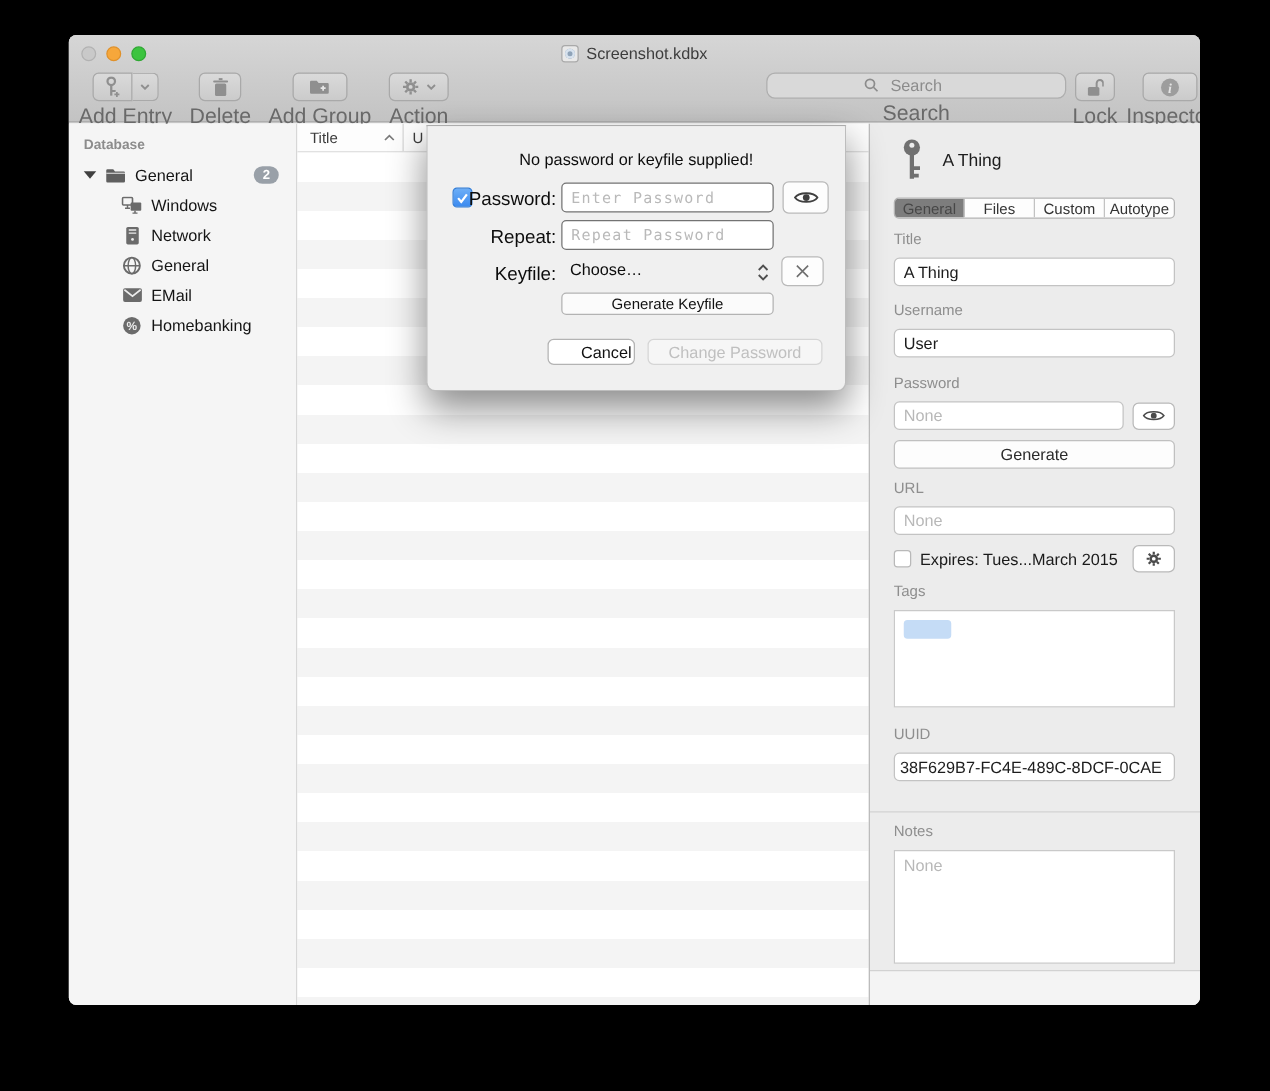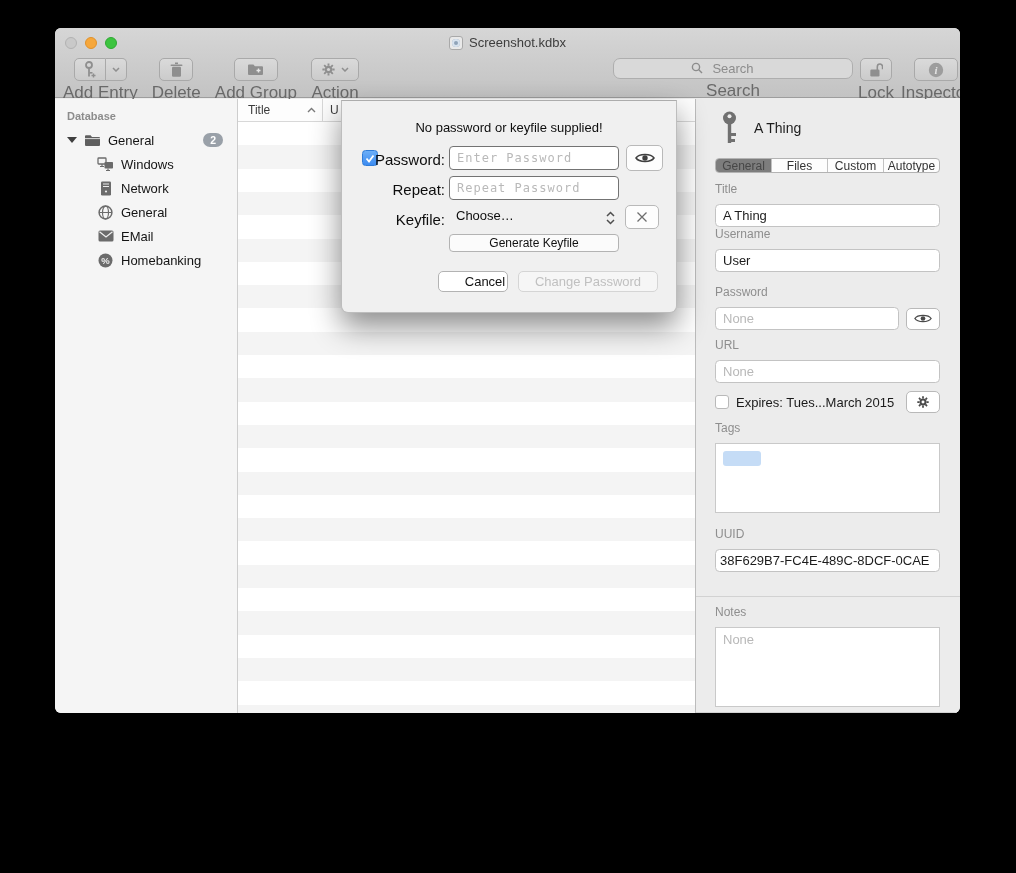--- a/index.html
+++ b/index.html
@@ -1,18 +1,18 @@
 <!DOCTYPE html>
 <html><head>
 <meta charset="utf-8">
 <style>
   * { margin:0; padding:0; box-sizing:border-box; }
   html,body { width:1016px; height:873px; background:#000; font-family:"Liberation Sans",sans-serif; overflow:hidden; }
 
-  .window { position:absolute; left:55px; top:28px; width:905px; height:685px;
+  .window { position:absolute; left:55px; top:28px; width:905px; height:776px;
     background:#ececec; border-radius:6px; overflow:hidden;
     box-shadow:0 20px 50px rgba(0,0,0,.6); font-size:13px; color:#1c1c1c; }
 
   
   .chrome { position:absolute; left:0; top:0; right:0; height:70px;
     background:linear-gradient(#d6d6d6,#c3c3c3); border-bottom:1px solid #9d9d9d; }
   .titlebar { position:relative; height:29px; }
   .traffic { position:absolute; left:10px; top:9px; display:flex; gap:8px; }
   .light { width:12px; height:12px; border-radius:50%; }
   .light.close { background:#c9c9c9; border:1px solid #b2b2b2; }
@@ -334,36 +334,39 @@
         <div class="s">Files</div>
         <div class="s">Custom</div>
         <div class="s">Autotype</div>
       </div>
 
       <div class="ilbl" style="margin-top:9px">Title</div>
       <div class="irow" style="margin-top:8px">
         <input class="ifield" value="A Thing" style="">
       </div>
 
-      <div class="ilbl" style="">Username</div>
+      <div class="ilbl" style="margin-top:12px">Username</div>
       <div class="irow" style="margin-top:8px">
         <input class="ifield" value="User" style="">
       </div>
 
       <div class="ilbl" style="margin-top:13px">Password</div>
       <div class="irow" style="margin-top:8px">
         <input class="ifield" placeholder="None" style="">
         <div class="sqbtn">
           <svg width="18" height="11" viewBox="0 0 20 12">
             <path d="M1 6C4 1.4 16 1.4 19 6C16 10.6 4 10.6 1 6Z" fill="none" stroke="#4a4a4a" stroke-width="1.5"></path>
             <circle cx="10" cy="6" r="2.6" fill="#4a4a4a"></circle>
           </svg>
         </div>
       </div>
 
+      <div class="irow" style="margin-top:8px">
+        <button class="wbtn">Generate</button>
+      </div>
 
       <div class="ilbl" style="margin-top:8px">URL</div>
       <div class="irow" style="margin-top:8px">
         <input class="ifield" placeholder="None" style="">
       </div>
 
       <div class="irow" style="margin-top:8px;height:22px">
         <div class="chk"></div>
         <span style="flex:1;color:#1a1a1a">Expires: Tues...March 2015</span>
         <div class="sqbtn">

